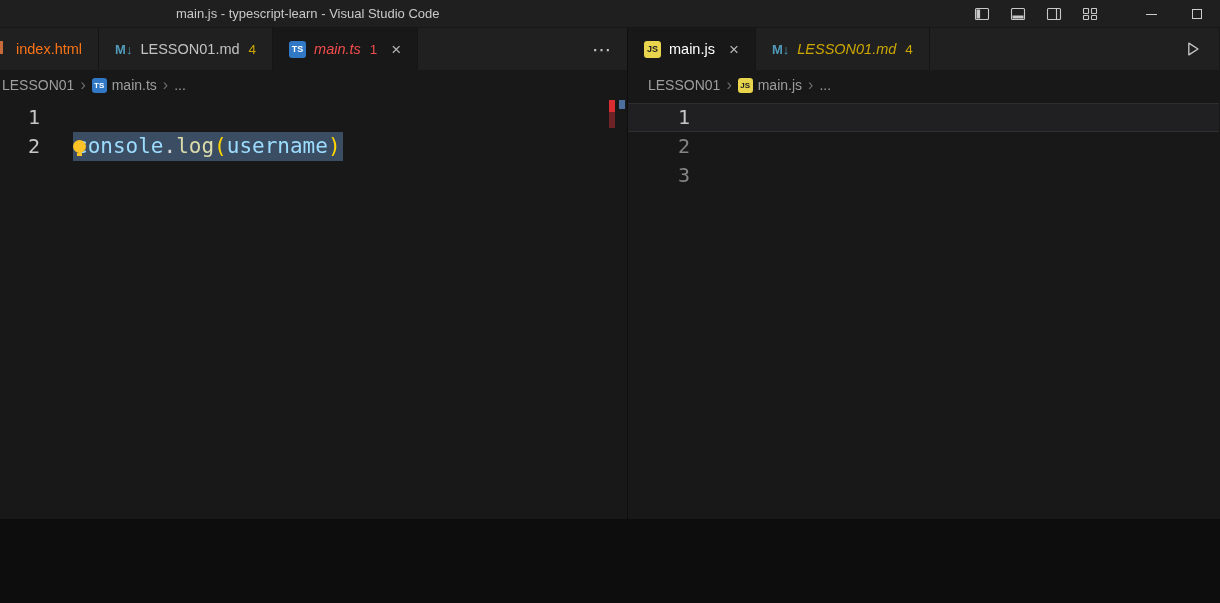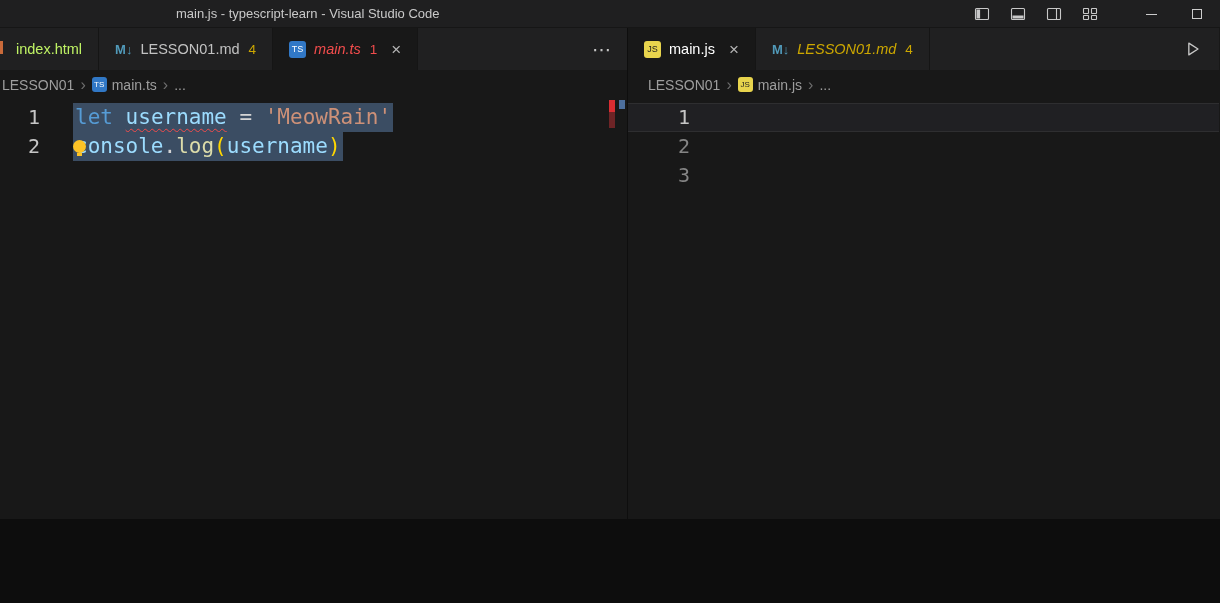--- a/index.html
+++ b/index.html
@@ -36,24 +36,24 @@
   .more-btn{background:none;border:none;color:#c5c5c5;font-size:19px;cursor:pointer;line-height:1}
   .run-btn{background:none;border:none;cursor:pointer;display:flex;align-items:center}
   .clip-accent{position:absolute;left:0;top:13px;width:3px;height:13px;background:#c96a3a}
 
   
   .breadcrumb{height:30px;display:flex;align-items:center;font-size:14px;color:#9e9e9e;
               background:#181818;flex:none;white-space:nowrap}
   .group-left .breadcrumb{padding-left:2px}
   .group-right .breadcrumb{padding-left:20px}
   .bc-sep{margin:0 6px;color:#6d6d6d;font-size:16px}
-  .bc-item{display:inline-flex;gap:5px;cursor:pointer}
-
-  
-  .fichip{width:17px;height:17px;border-radius:3px;font-weight:normal;font-size:9px;
+  .bc-item{display:inline-flex;align-items:center;gap:5px;cursor:pointer}
+
+  
+  .fichip{width:17px;height:17px;border-radius:3px;font-weight:bold;font-size:9px;
           display:inline-flex;align-items:center;justify-content:center;flex:none;
           font-family:"Liberation Sans",sans-serif}
   .fichip.small{width:15px;height:15px;font-size:8px}
   .fichip.plainglyph{background:transparent!important;width:auto;font-size:13px;border-radius:0}
 
   
   .editor{flex:1;position:relative;background:#181818;overflow:hidden}
   .lines{padding-top:3px}
   .code-line{display:flex;height:29px;line-height:29px;position:relative;
              font-family:"DejaVu Sans Mono","Liberation Mono",monospace;font-size:21px}
@@ -127,21 +127,21 @@
     </div>
   </div>
 
   <div class="main">
 
     <section class="group group-left">
       <div class="tabs">
         <span class="clip-accent"></span>
         <div class="tabs-list">
             <div class="tab">
-              <span class="tab-label" style="color: #bef264;">index.html</span>
+              <span class="tab-label" style="color: #f97316;">index.html</span>
             </div>
             <div class="tab">
               <span class="fichip plainglyph" style="color: rgb(81, 154, 186); font-weight: bold;">M↓</span>
               <span class="tab-label" style="color: rgb(194, 194, 194);">LESSON01.md</span>
               <span class="tab-badge" style="color: rgb(204, 167, 0);">4</span>
             </div>
             <div class="tab active">
               <span class="fichip" style="background: rgb(49, 120, 198); color: rgb(255, 255, 255);">TS</span>
               <span class="tab-label italic" style="color: rgb(241, 76, 76);">main.ts</span>
               <span class="tab-badge" style="color: rgb(241, 76, 76);">1</span>
@@ -163,21 +163,20 @@
           </span>
           <span class="bc-sep">›</span>
           <span class="bc-item">
             <span>...</span>
           </span>
         </div>
       <div class="editor">
         <div class="lines">
             <div class="code-line">
               <span class="ln" style="color: rgb(198, 198, 198);">1</span>
-              <span class="lcode sel"><span class="tk-kw">let</span><span class="tk-pl"> </span><span class="tk-id errsq">username</span><span class="tk-pl"> </span><span class="tk-pl">=</span><span class="tk-pl"> </span><span class="tk-str">'MeowRain'</span></span>
             </div>
             <div class="code-line">
               <span class="ln" style="color: rgb(198, 198, 198);">2</span>
               <span class="lcode sel"><span class="tk-id">console</span><span class="tk-pl">.</span><span class="tk-fn">log</span><span class="tk-br">(</span><span class="tk-id">username</span><span class="tk-br">)</span></span>
               <span class="bulb"></span>
             </div>
           </div>
         <div class="ruler-marks">
           <span class="mark-sel"></span>
           <span class="mark-err"></span>

